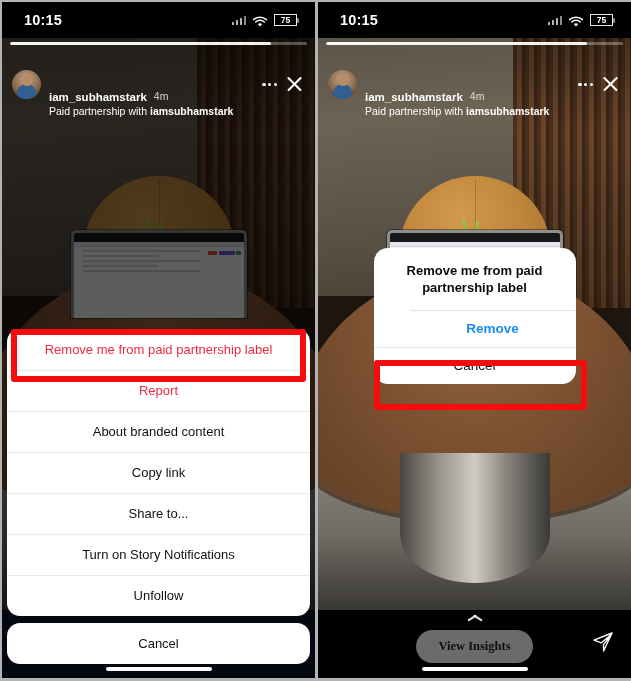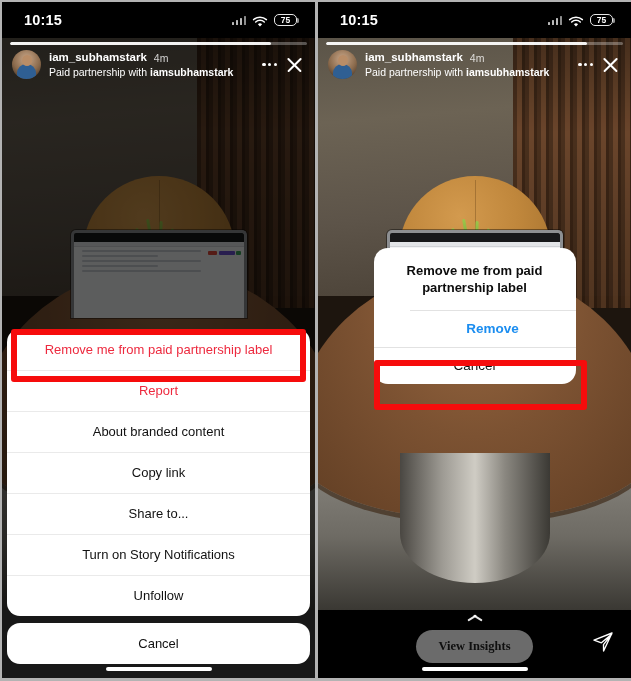--- a/index.html
+++ b/index.html
@@ -12,21 +12,21 @@
   .screens {
     position:absolute; inset:0;
     display:flex;
     gap:3px;
     padding:2px 2px 3px 2px;
   }
   .phone {
     position:relative;
     width:313px;
     height:676px;
-    background:#404040;
+    background:#0f172a;
     overflow:hidden;
     flex:0 0 313px;
   }
 
   
   .statusbar {
     position:relative; z-index:40;
     height:36px;
     background:#000;
     display:flex; align-items:center; justify-content:space-between;
@@ -34,21 +34,21 @@
     color:#fff;
   }
   .sb-time { font-size:14.5px; font-weight:bold; letter-spacing:.2px; }
   .sb-right { display:flex; align-items:center; gap:6px; }
   .sig { display:flex; align-items:flex-end; gap:1.5px; height:9px; }
   .sig i { display:block; width:2.5px; background:#b9b9b9; border-radius:.5px; }
   .sig i:nth-child(1){height:3px;} .sig i:nth-child(2){height:4.5px;}
   .sig i:nth-child(3){height:6.5px;} .sig i:nth-child(4){height:8.5px;background:#8d8d8d;}
   .wifi { width:16px; height:12px; position:relative; }
   .batt {
-    width:23px; height:12px; border:1.4px solid #e8e8e8; border-radius:5px;
+    width:23px; height:12px; border:1.4px solid #e8e8e8; border-radius:0;
     position:relative; display:flex; align-items:center; justify-content:center;
   }
   .batt::after {
     content:''; position:absolute; right:-3.4px; top:3.4px;
     width:2px; height:5px; background:#8e8e8e; border-radius:0 1.5px 1.5px 0;
   }
   .batt span { font-size:8.5px; font-weight:bold; color:#fff; line-height:1; }
 
   
   .story { position:absolute; left:0; right:0; top:36px; bottom:0; overflow:hidden; }
@@ -156,21 +156,21 @@
   }
   .avatar::before{
     content:''; position:absolute; left:5px; top:14px; width:19px; height:16px;
     background:#2f5f93; border-radius:9px 9px 0 0;
   }
   .avatar::after{
     content:''; position:absolute; left:9.5px; top:5px; width:10px; height:11px;
     background:#b98d67; border-radius:50%;
   }
   .sh-text { flex:1; min-width:0; line-height:1.25; }
-  .sh-line1 { display:flex; align-items:flex-end; gap:7px; }
+  .sh-line1 { display:flex; align-items:flex-start; gap:7px;margin-top:40px; }
   .sh-user { color:#fff; font-size:11.5px; font-weight:bold; }
   .sh-time { color:rgba(255,255,255,.78); font-size:10.5px; }
   .sh-sub { color:#fff; font-size:10.5px; margin-top:1px; }
   .sh-sub b { font-weight:bold; }
   .sh-ic { color:#fff; flex:0 0 auto; display:flex; align-items:center; }
   .dots { display:flex; gap:2.5px; padding:0 7px; }
   .dots i { width:3.2px; height:3.2px; border-radius:50%; background:#fff; display:block; }
   .xicon { width:21px; height:21px; position:relative; }
   .xicon::before,.xicon::after{
     content:''; position:absolute; left:1px; top:9.5px; width:19px; height:1.7px;

